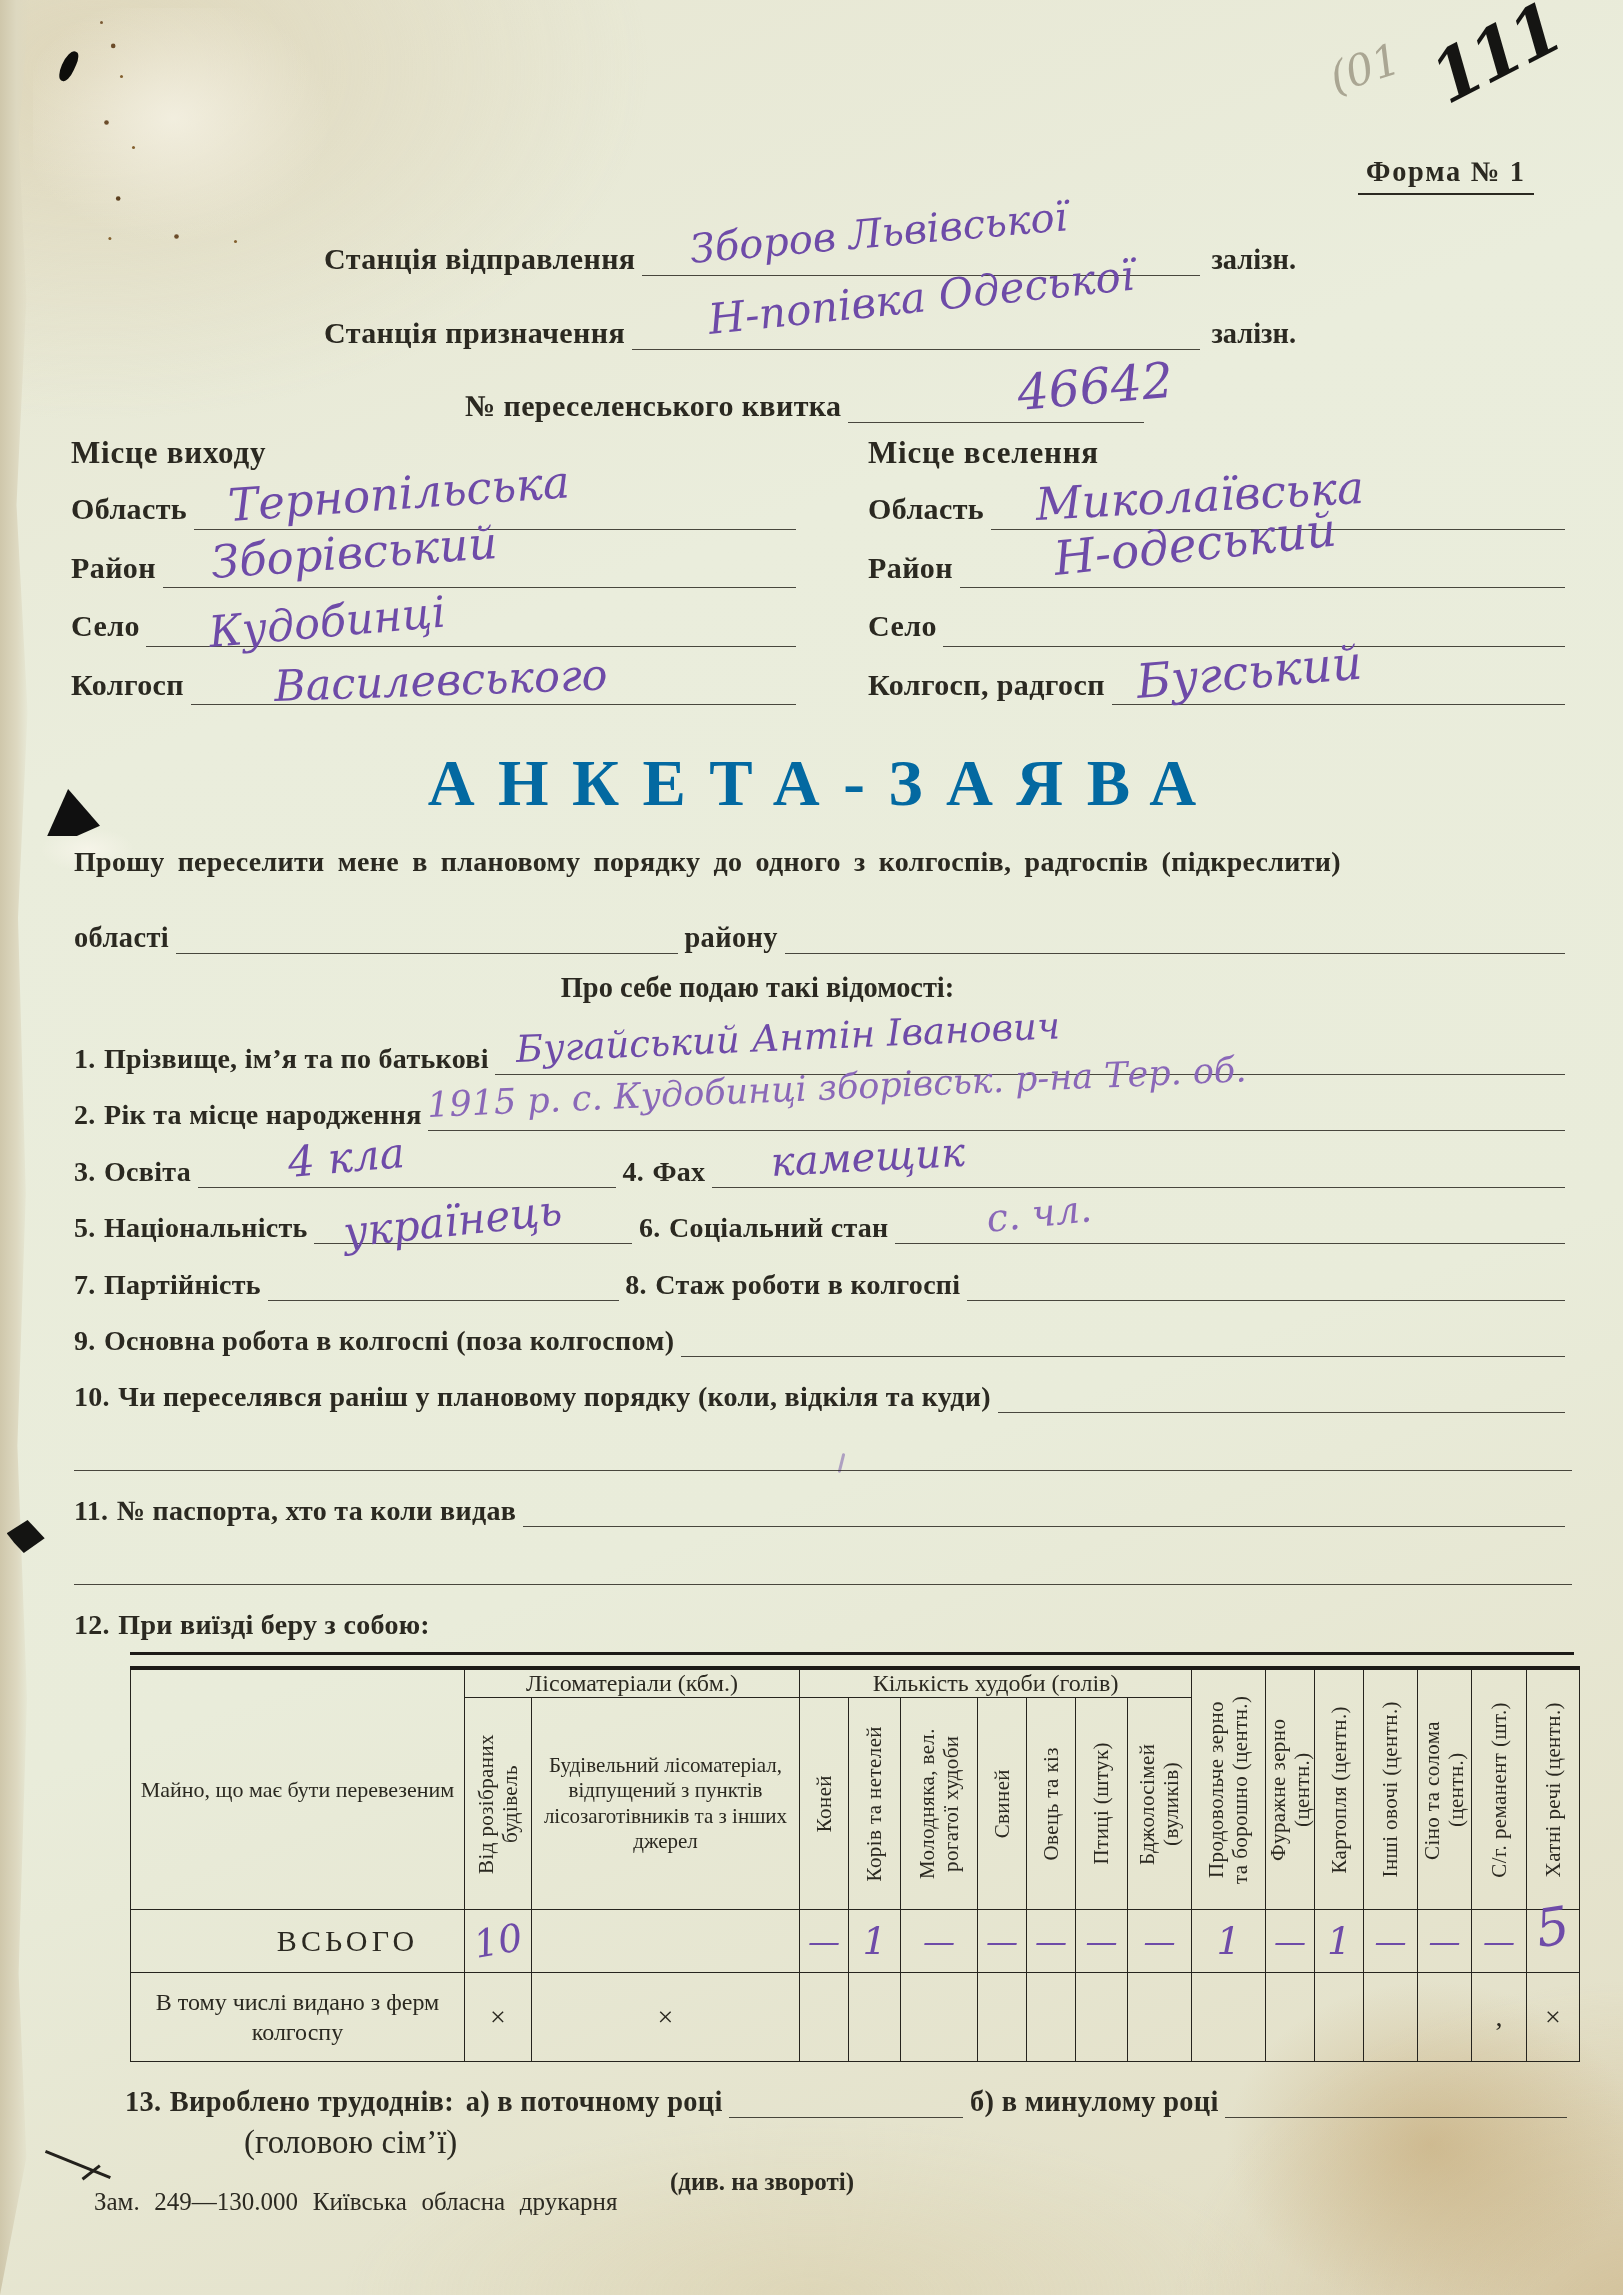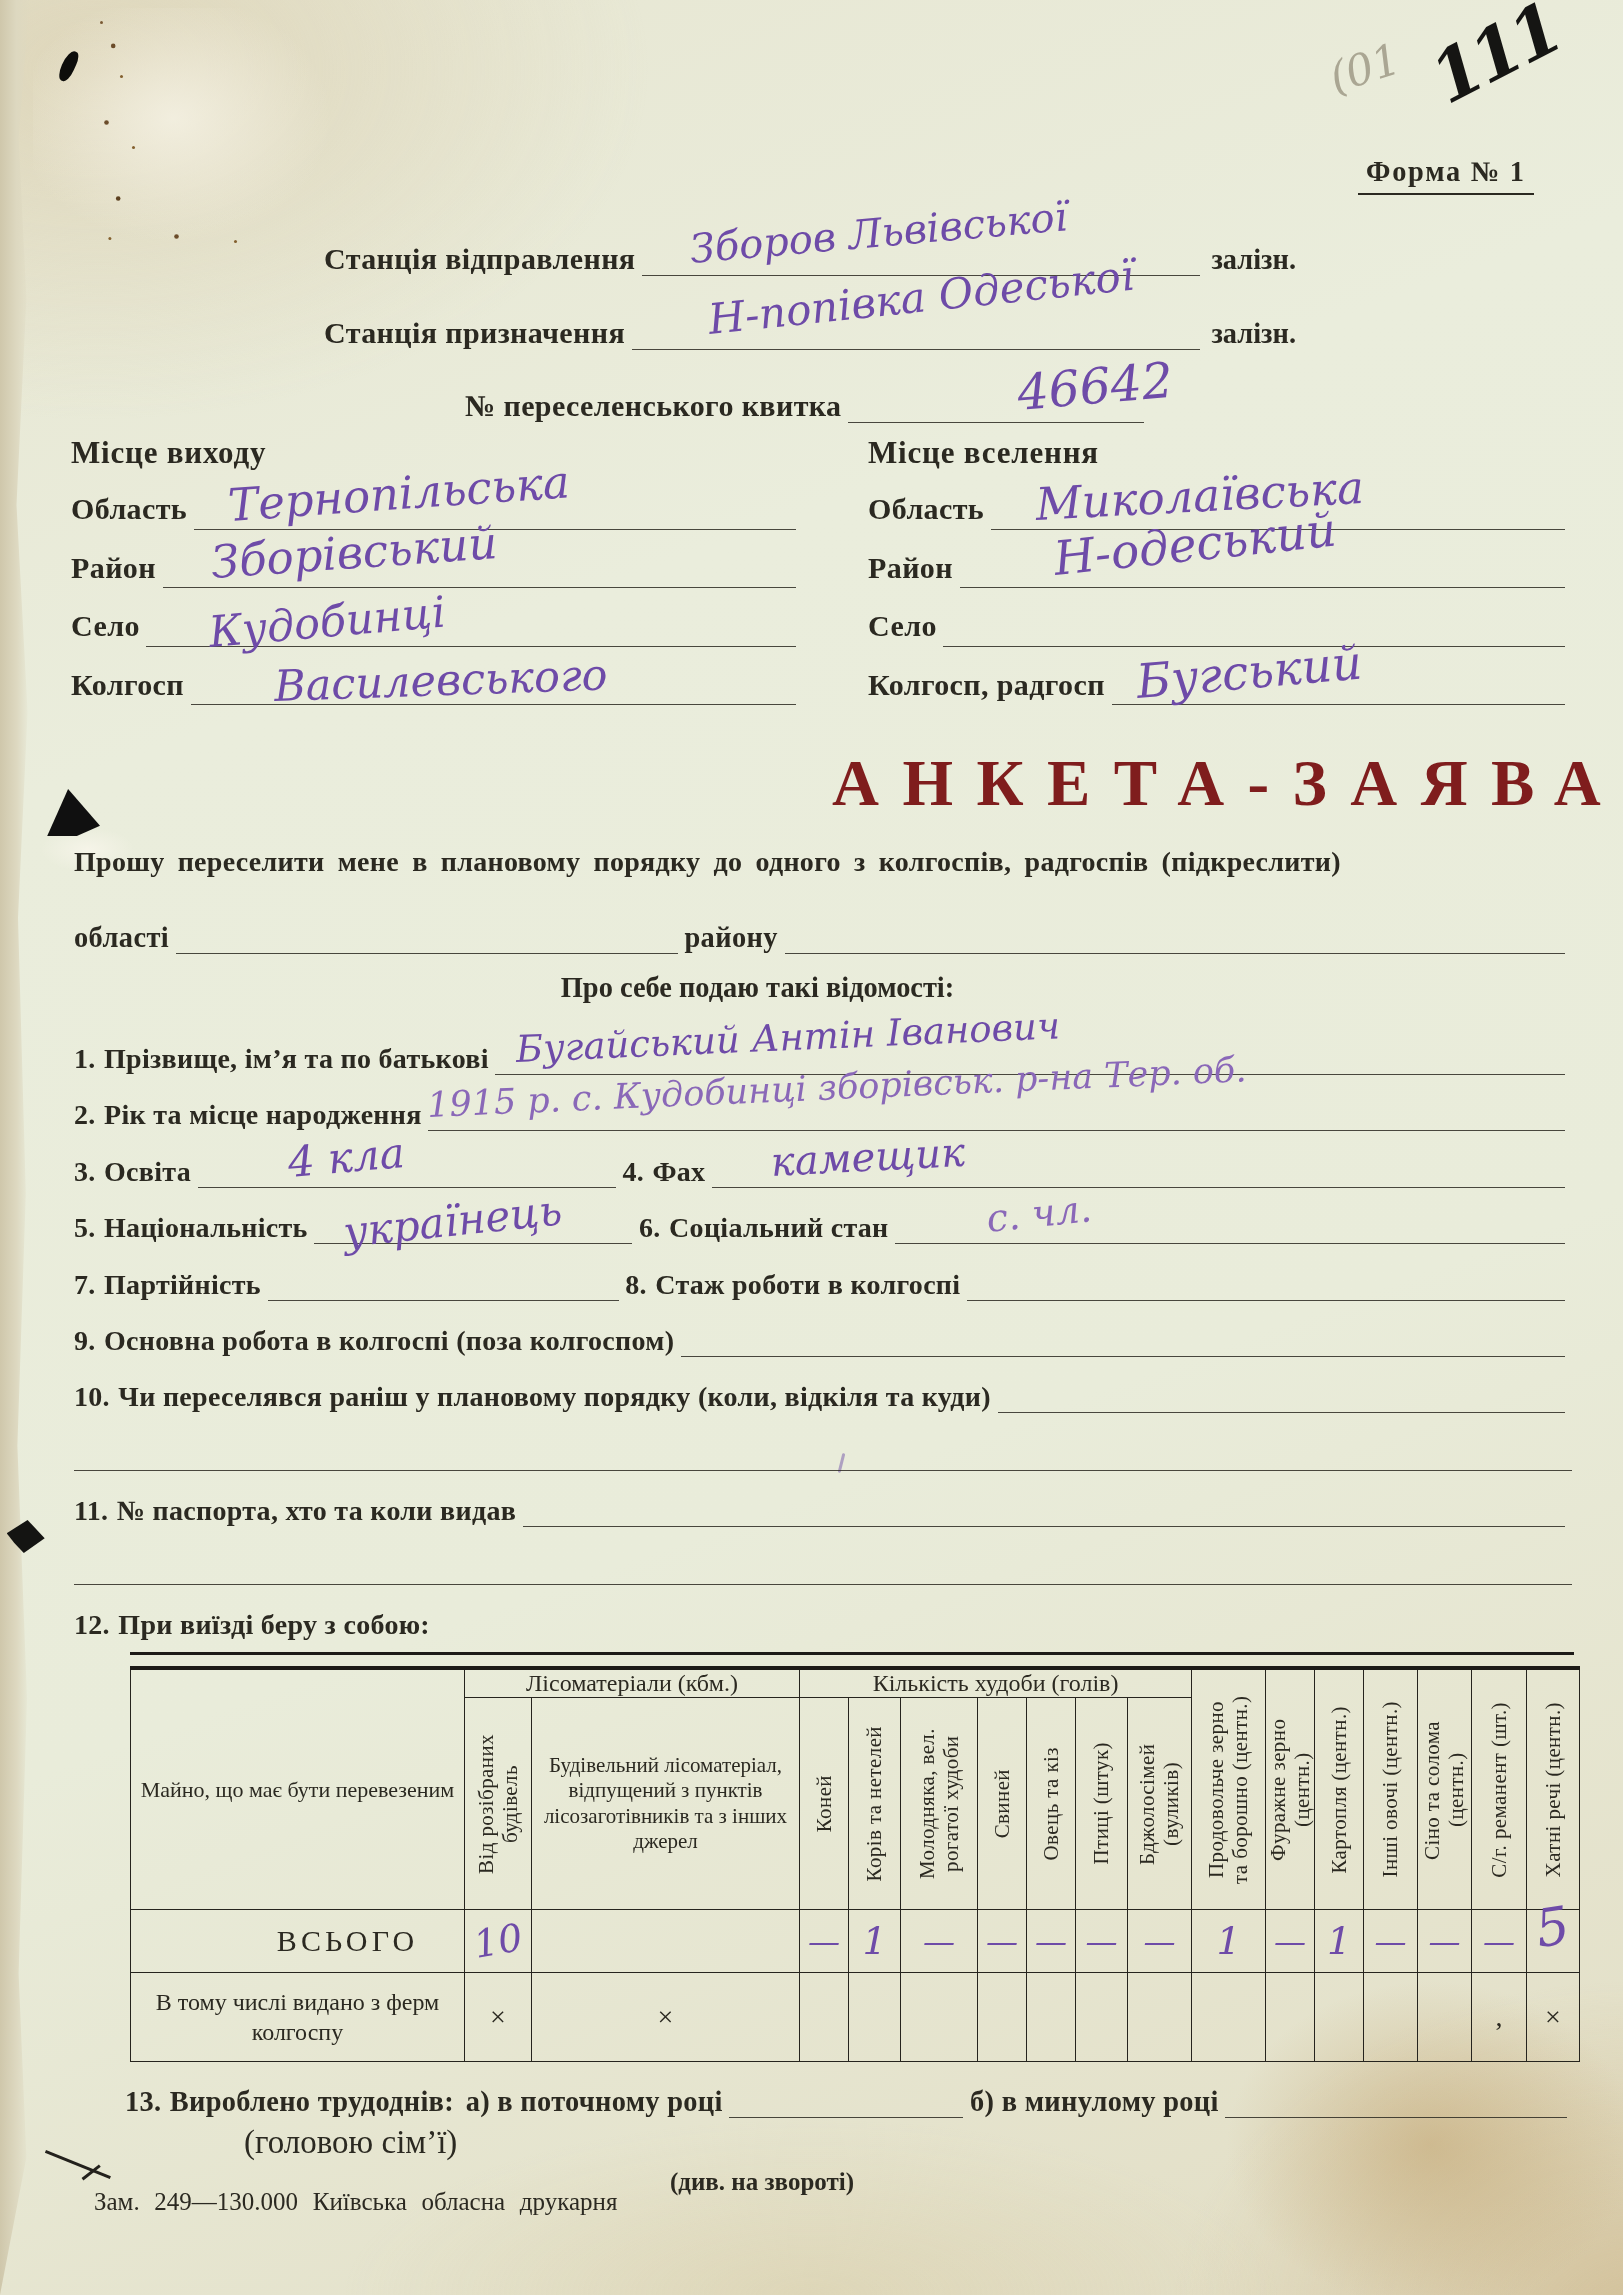--- a/index.html
+++ b/index.html
@@ -56,22 +56,22 @@
   .st-suffix{font-weight:bold;font-size:28.4px;margin-left:5px;}
 
   
   .places{position:absolute;top:435px;left:71px;right:52px;display:flex;}
   .place{position:relative;}
   .place-title{text-align:left;font-weight:bold;font-size:31px;letter-spacing:0.8px;}
   .prow{display:flex;align-items:center;height:40px;margin-top:18.4px;}
   .place-l{width:732px;margin-right:65px;}
   .place-r{flex:1;}
 
-  .big-title{position:absolute;top:746px;left:0;right:0;text-align:right;
-    font-size:65px;font-weight:bold;letter-spacing:23.4px;text-indent:23.4px;color:#7f1d1d;}
+  .big-title{position:absolute;top:746px;left:0;right:0;text-align:center;
+    font-size:65px;font-weight:bold;letter-spacing:23.4px;text-indent:23.4px;color:#0369a1;}
   .request{position:absolute;top:846px;left:74px;right:75px;font-weight:bold;font-size:28px;
     letter-spacing:0.3px;word-spacing:5.9px;}
   .oblast-line{top:912px;left:74px;right:52px;height:42px;}
   .oblast-line .lbl{font-weight:bold;font-size:28.4px;}
   .about{position:absolute;top:972px;left:0;right:109px;text-align:center;font-weight:bold;font-size:28.4px;}
 
   
   .questions{position:absolute;top:1037px;left:74px;right:52px;}
   .qrow{position:relative;display:flex;align-items:flex-end;height:38px;margin-bottom:18.4px;}
   .qlabel{font-weight:bold;font-size:28px;white-space:nowrap;letter-spacing:0.3px;}

